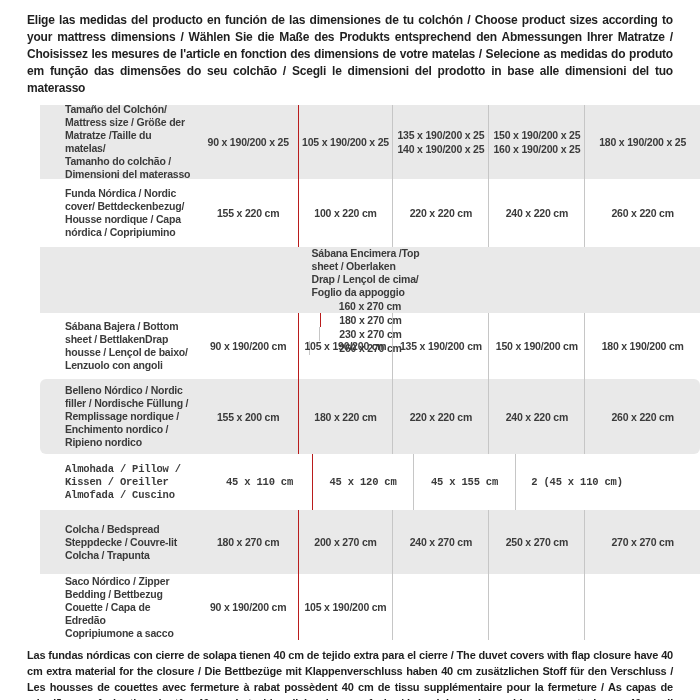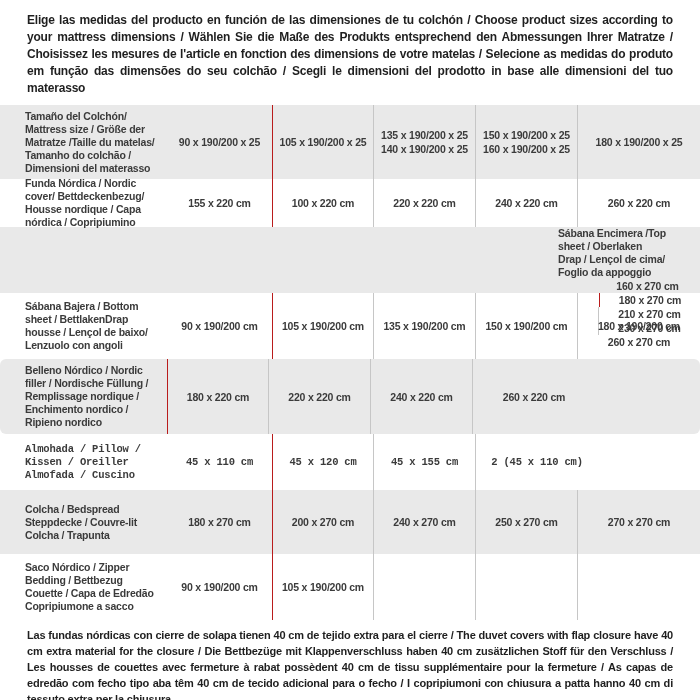--- a/index.html
+++ b/index.html
@@ -13,24 +13,24 @@
   .intro {
     margin: 12px 27px 1px 27px;
     font-size: 12px;
     font-weight: bold;
     line-height: 17px;
     letter-spacing: -0.2px;
     text-align: justify;
     color: #1f1f1f;
   }
   .size-table { margin-top: 8px; width: 700px; }
-  .row { display: flex; align-items: flex-end; background: #ffffff; }
+  .row { display: flex; align-items: center; background: #ffffff; margin-left: 40px; }
   .row:nth-child(odd) { background: #e9e9e9; }
   .row:nth-child(1) { height: 74px; }
-  .row:nth-child(2) { height: 48px; }
+  .row:nth-child(2) { height: 68px; }
   .row:nth-child(3) { height: 66px; flex-direction: column; }
   .row:nth-child(4) { height: 66px; }
   .row:nth-child(5) { height: 75px; border-radius: 6px; }
   .row:nth-child(6) { height: 56px; font-family: Liberation Mono, monospace; }
   .row:nth-child(7) { height: 64px; }
   .row:nth-child(8) { height: 66px; }
   .cell {
     display: flex; align-items: center; justify-content: center;
     font-weight: bold;
     font-size: 10.5px;
@@ -98,21 +98,20 @@
     <div class="cell c5">260 x 220 cm</div>
   </div>
 
   <div class="row">
     <div class="cell label">Sábana Encimera /Top
 sheet / Oberlaken
 Drap / Lençol de cima/
 Foglio da appoggio</div>
     <div class="cell c1">160 x 270 cm</div>
     <div class="cell c2">180 x 270 cm</div>
-    <div class="cell c3">210 x 270 cm</div>
     <div class="cell c4">230 x 270 cm</div>
     <div class="cell c5">260 x 270 cm</div>
   </div>
 
   <div class="row">
     <div class="cell label">Sábana Bajera / Bottom
 sheet / BettlakenDrap
 housse / Lençol de baixo/
 Lenzuolo con angoli</div>
     <div class="cell c1">90 x 190/200 cm</div>
@@ -121,20 +120,21 @@
     <div class="cell c4">150 x 190/200 cm</div>
     <div class="cell c5">180 x 190/200 cm</div>
   </div>
 
   <div class="row">
     <div class="cell label">Belleno Nórdico / Nordic
 filler / Nordische Füllung /
 Remplissage nordique /
 Enchimento nordico /
 Ripieno nordico</div>
+    <div class="cell c1">155 x 200 cm</div>
     <div class="cell c2">180 x 220 cm</div>
     <div class="cell c3">220 x 220 cm</div>
     <div class="cell c4">240 x 220 cm</div>
     <div class="cell c5">260 x 220 cm</div>
   </div>
 
   <div class="row">
     <div class="cell label">Almohada  / Pillow /
 Kissen / Oreiller
 Almofada / Cuscino</div>

